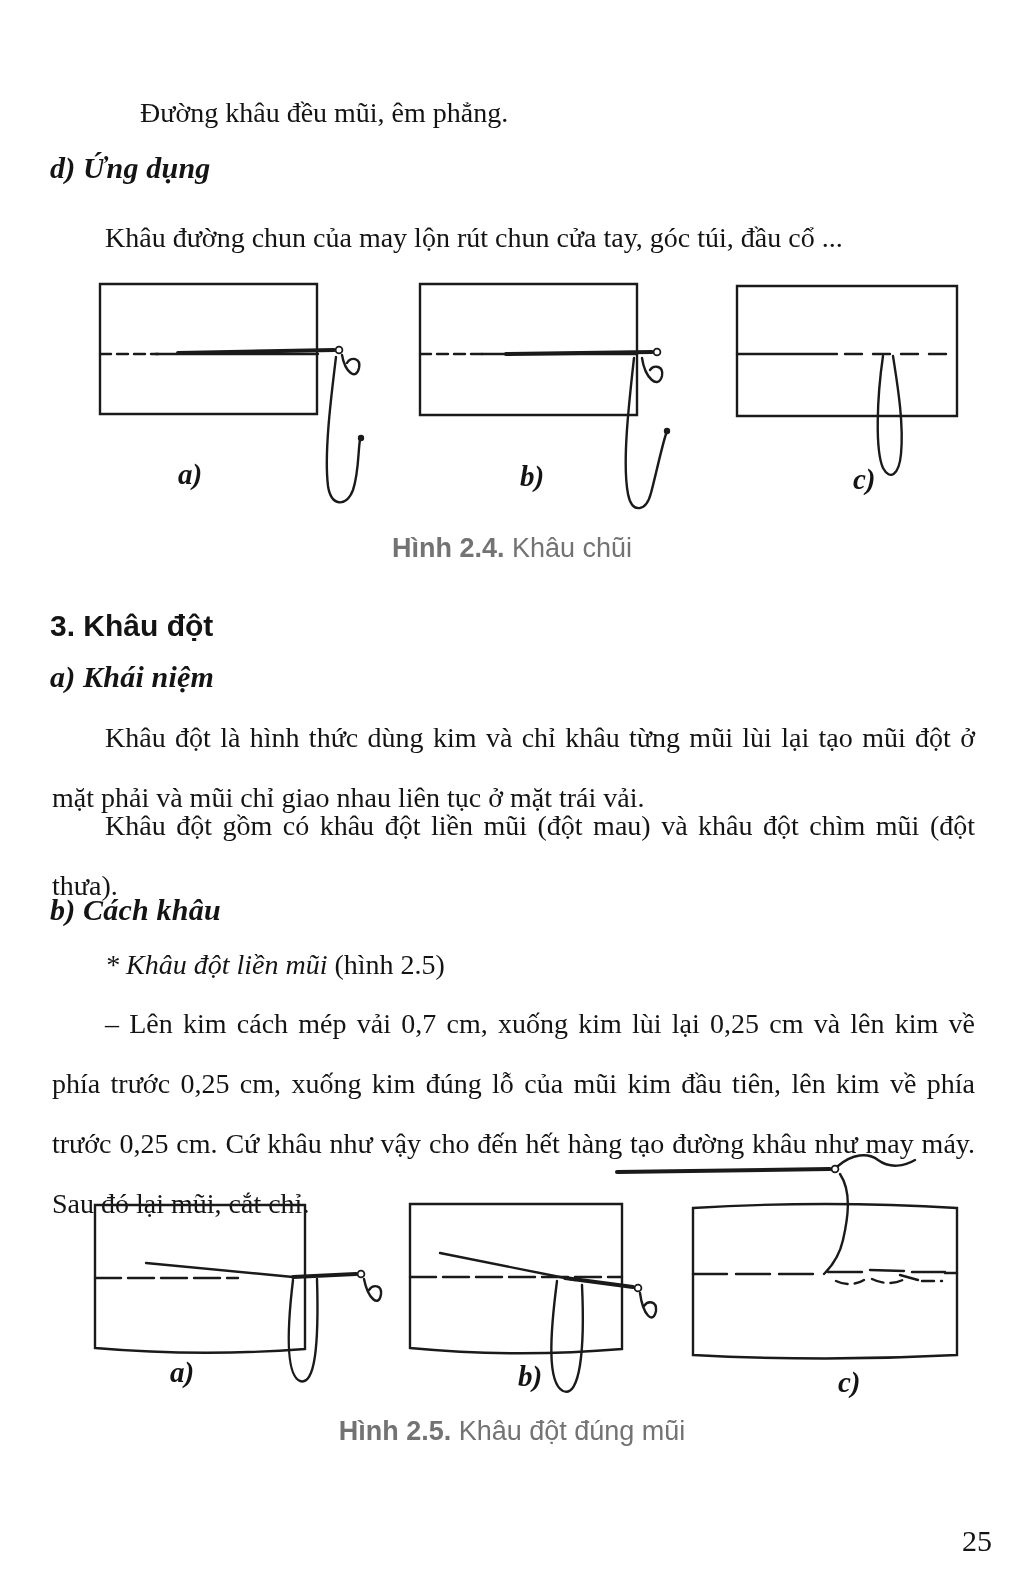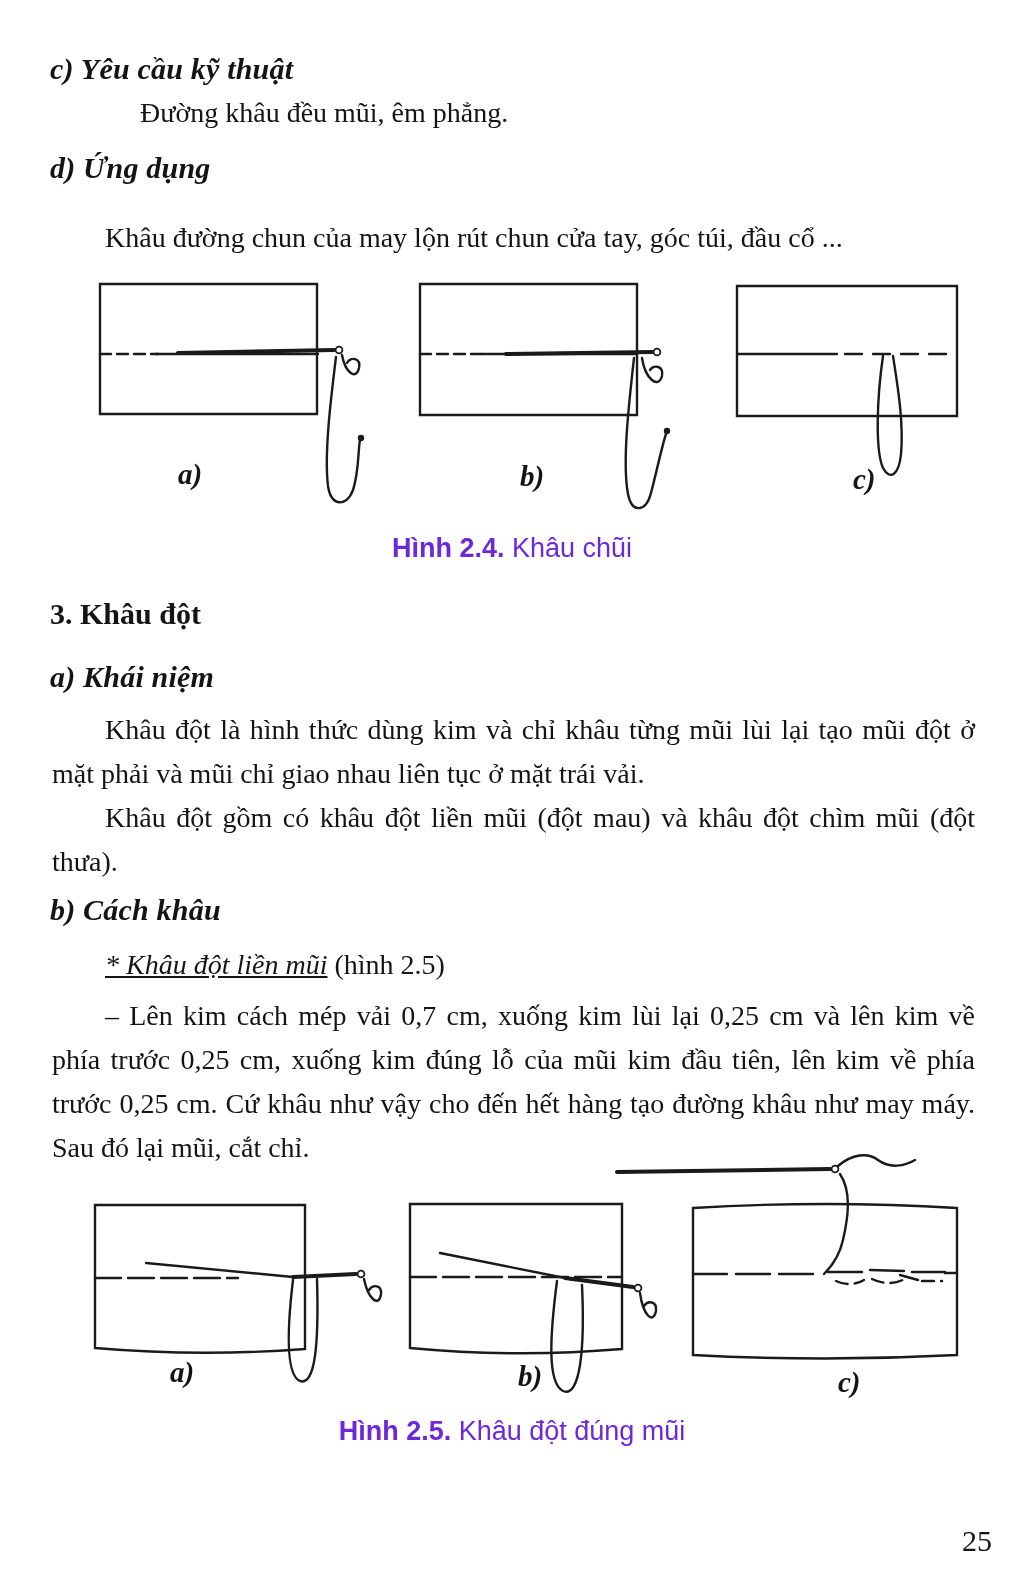--- a/index.html
+++ b/index.html
@@ -16,47 +16,48 @@
   }
   .abs { position: absolute; }
   .h-ital {
     font-family: "Liberation Serif", serif;
     font-weight: bold;
     font-style: italic;
     font-size: 30px;
     letter-spacing: 0.2px;
   }
   .h-bold {
-    font-family: Liberation Serif, serif;
+    font-family: Liberation Sans, sans-serif;
     font-weight: bold;
     font-size: 30px;
+    margin-top: 12px;
   }
   .body-line {
     font-size: 28px;
     line-height: 44px;
     white-space: nowrap;
   }
   .para {
     font-size: 28px;
-    line-height: 44px;
+    line-height: 60px;
     text-align: justify;
     text-indent: 53px;
     width: 923px;
   }
   .subhead {
     font-size: 28px;
     line-height: 40px;
   }
-  .subhead .ital { font-style: italic; text-decoration: underline; }
+  .subhead .ital { font-style: italic; }
   .caption {
     width: 100%;
     text-align: center;
     font-family: "Liberation Sans", sans-serif;
     font-size: 27px;
-    color: #6d28d9;
+    color: #737373;
   }
   .caption .cap-label { font-weight: bold; }
   .panel-label {
     font-style: italic;
     font-weight: bold;
     font-size: 29px;
     font-family: "Liberation Serif", serif;
   }
   .page-number {
     font-size: 30px;
@@ -65,21 +66,20 @@
   svg.fig { display: block; }
   svg.fig path, svg.fig line, svg.fig rect, svg.fig circle {
     vector-effect: non-scaling-stroke;
   }
 </style>
 </head>
 <body>
 
 <div class="page">
 
-  <div class="abs h-ital" style="left:50px; top:52px;">c) Yêu cầu kỹ thuật</div>
   <div class="abs body-line" style="left:105px; top:91px;margin-left:35px;">Đường khâu đều mũi, êm phẳng.</div>
 
   <div class="abs h-ital" style="left:50px; top:151px;font-style:italic;">d) Ứng dụng</div>
   <div class="abs body-line" style="left:105px; top:216px;">Khâu đường chun của may lộn rút chun cửa tay, góc túi, đầu cổ ...</div>
 
   <svg class="fig abs" style="left:96px; top:278px;" width="290" height="245" viewBox="0 0 290 245">
     <g fill="none" stroke="#1a1a1a" stroke-width="2.4" stroke-linecap="round">
       <rect x="4" y="6" width="217" height="130"></rect>
       <path d="M4,76 H62" stroke-dasharray="11 6"></path>
       <path d="M60,76 H222"></path>

